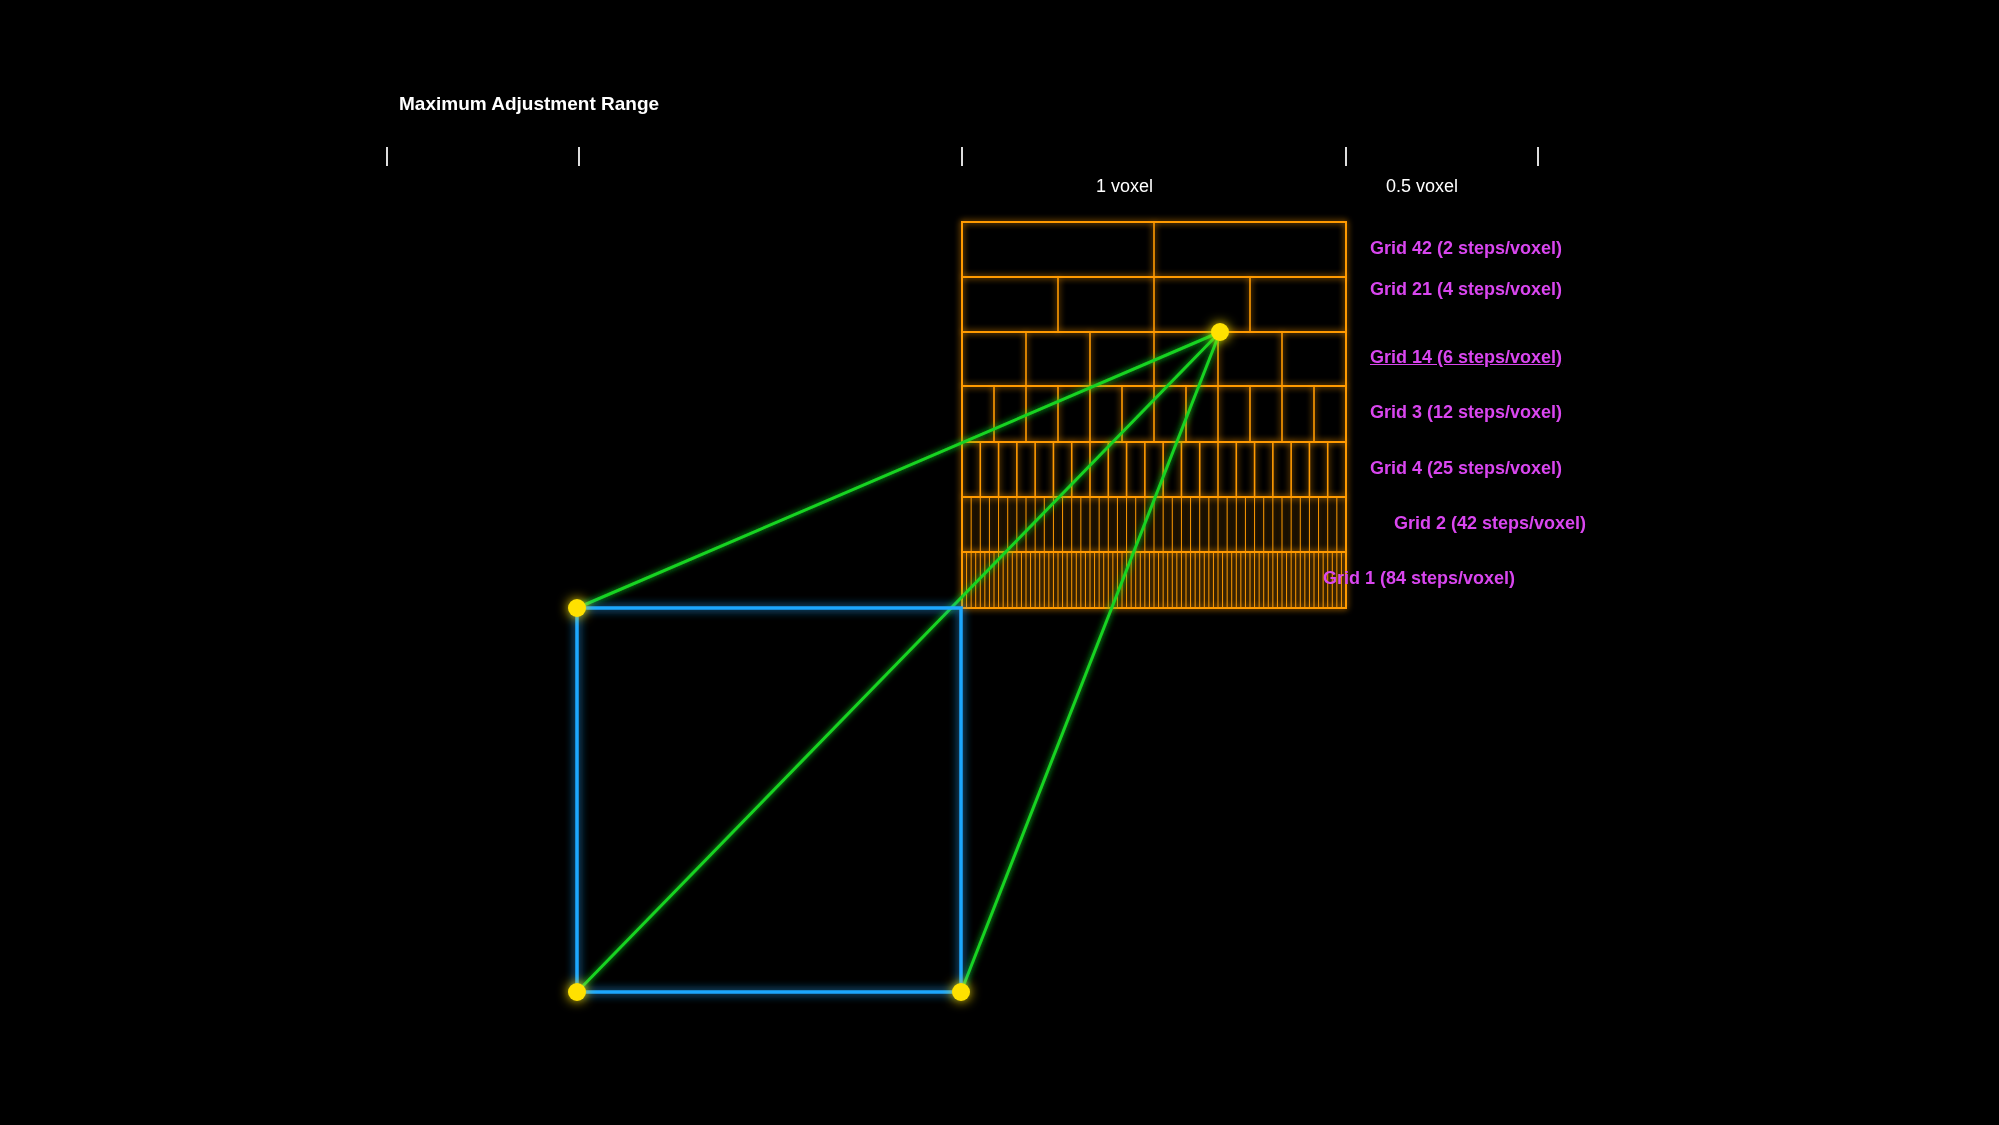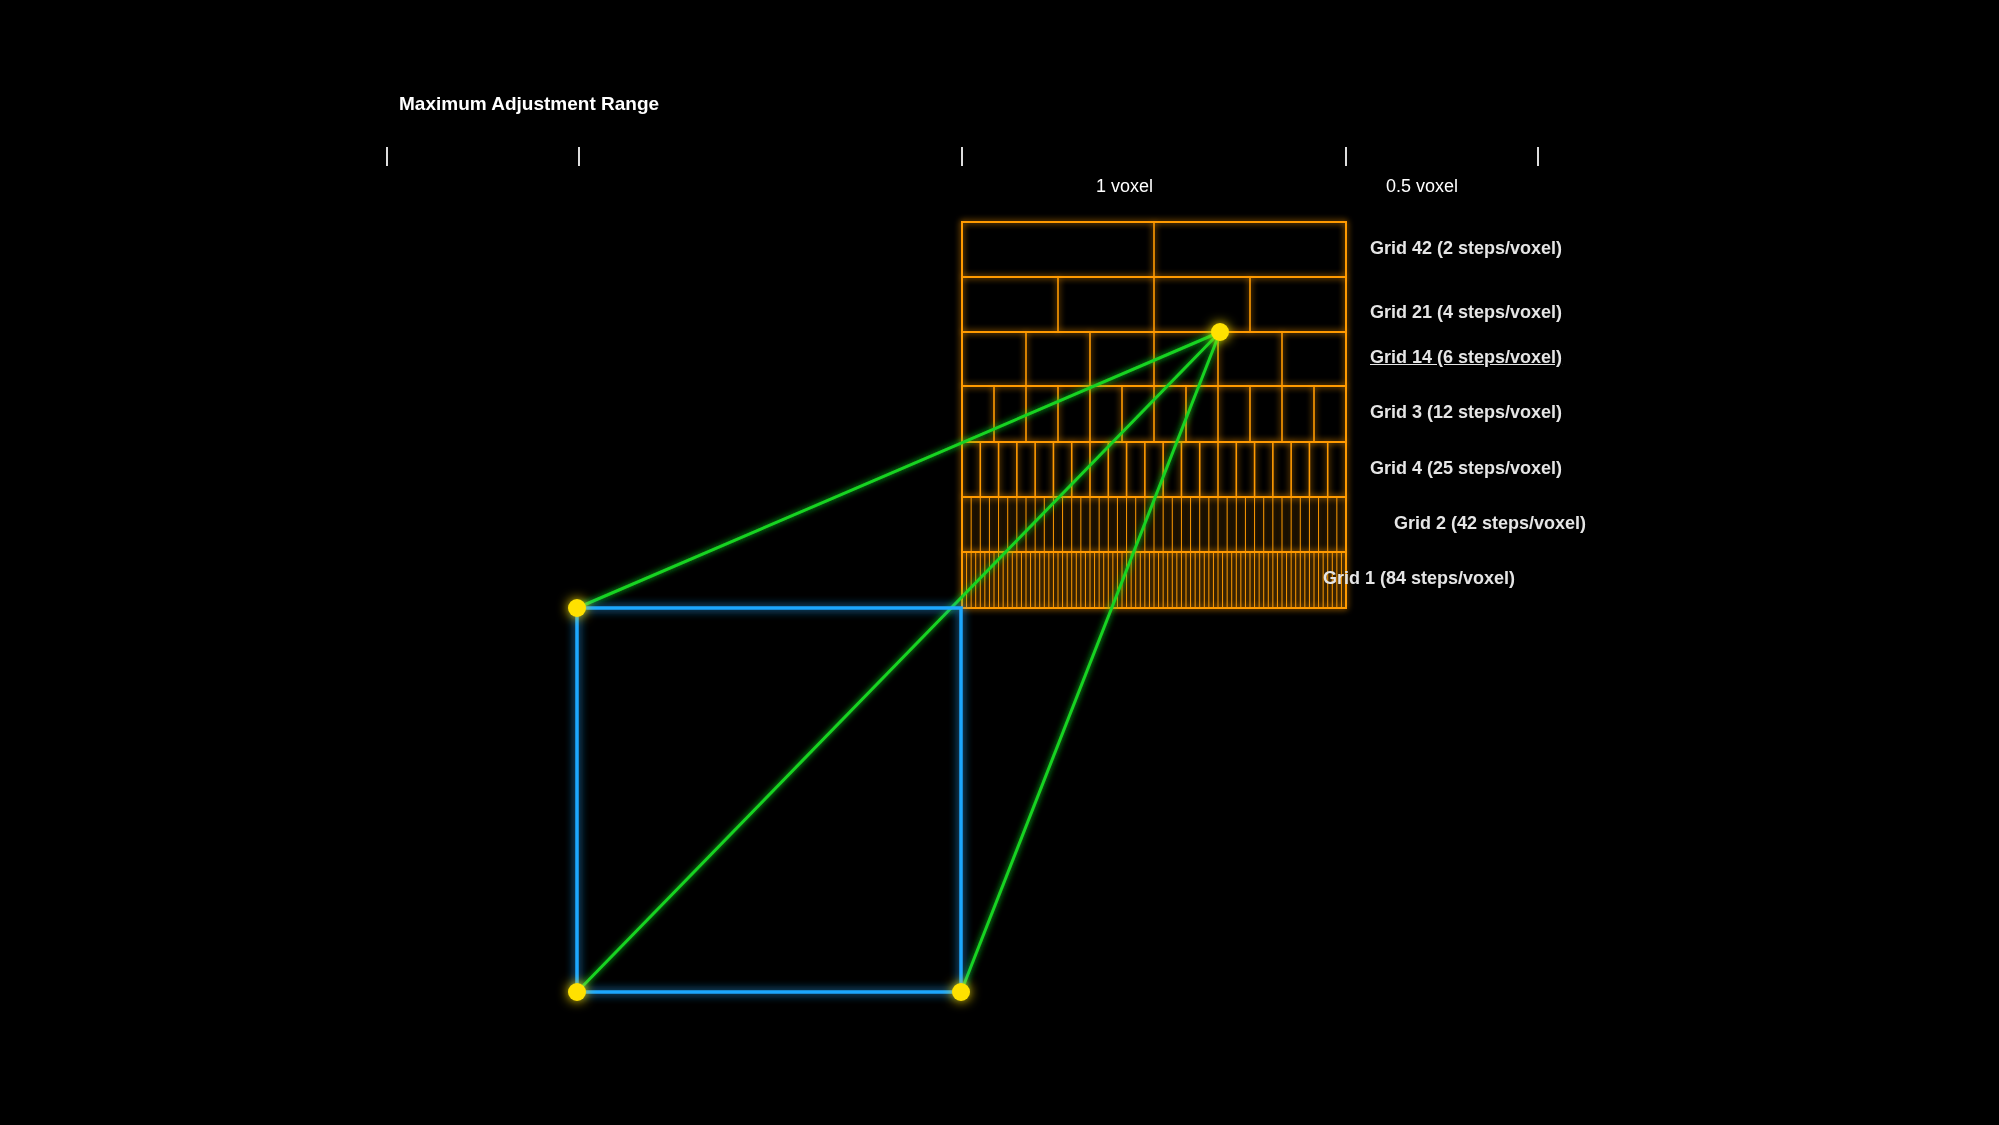--- a/index.html
+++ b/index.html
@@ -24,21 +24,21 @@
     font-weight: 600;
   }
   .tick-label {
     position: absolute;
     color: #ffffff;
     font-size: 18px;
     font-weight: 500;
   }
   .grid-label {
     position: absolute;
-    color: #e5e5e5;
+    color: #d946ef;
     font-size: 18px;
     font-weight: 600;
     white-space: nowrap;
     text-align: center;
   }
 
   
 </style>
 </head>
 <body>
@@ -293,20 +293,20 @@
         <circle cx="961" cy="992" r="9" fill="#ffe100" filter="url(#glow-yellow)"></circle>
         <circle cx="1220" cy="332" r="9" fill="#ffe100" filter="url(#glow-yellow)"></circle>
       </g>
   </svg>
 
   <div class="title" id="lbl-title" style="left: 387px; top: 93px; margin-left: 12px;">Maximum Adjustment Range</div>
   <div class="tick-label" id="lbl-1v" style="left: 1096px; top: 176px;">1 voxel</div>
   <div class="tick-label" id="lbl-05v" style="left: 1386px; top: 176px; text-align: right;">0.5 voxel</div>
   <div id="grid-labels">
       <div class="grid-label" style="left: 1370px; top: 237.5px;">Grid 42 (2 steps/voxel)</div>
-      <div class="grid-label" style="left: 1370px; top: 302px;">Grid 21 (4 steps/voxel)</div>
+      <div class="grid-label" style="left: 1370px; top: 279px;">Grid 21 (4 steps/voxel)</div>
       <div class="grid-label" style="left: 1370px; top: 347px; text-decoration: underline;">Grid 14 (6 steps/voxel)</div>
       <div class="grid-label" style="left: 1370px; top: 402px;">Grid 3 (12 steps/voxel)</div>
       <div class="grid-label" style="left: 1370px; top: 457.5px;">Grid 4 (25 steps/voxel)</div>
       <div class="grid-label" style="left: 1354px; top: 512.5px; margin-left: 40px;">Grid 2 (42 steps/voxel)</div>
       <div class="grid-label" style="left: 1323px; top: 568px;">Grid 1 (84 steps/voxel)</div>
     </div>
 </div>
 
 </body></html>

